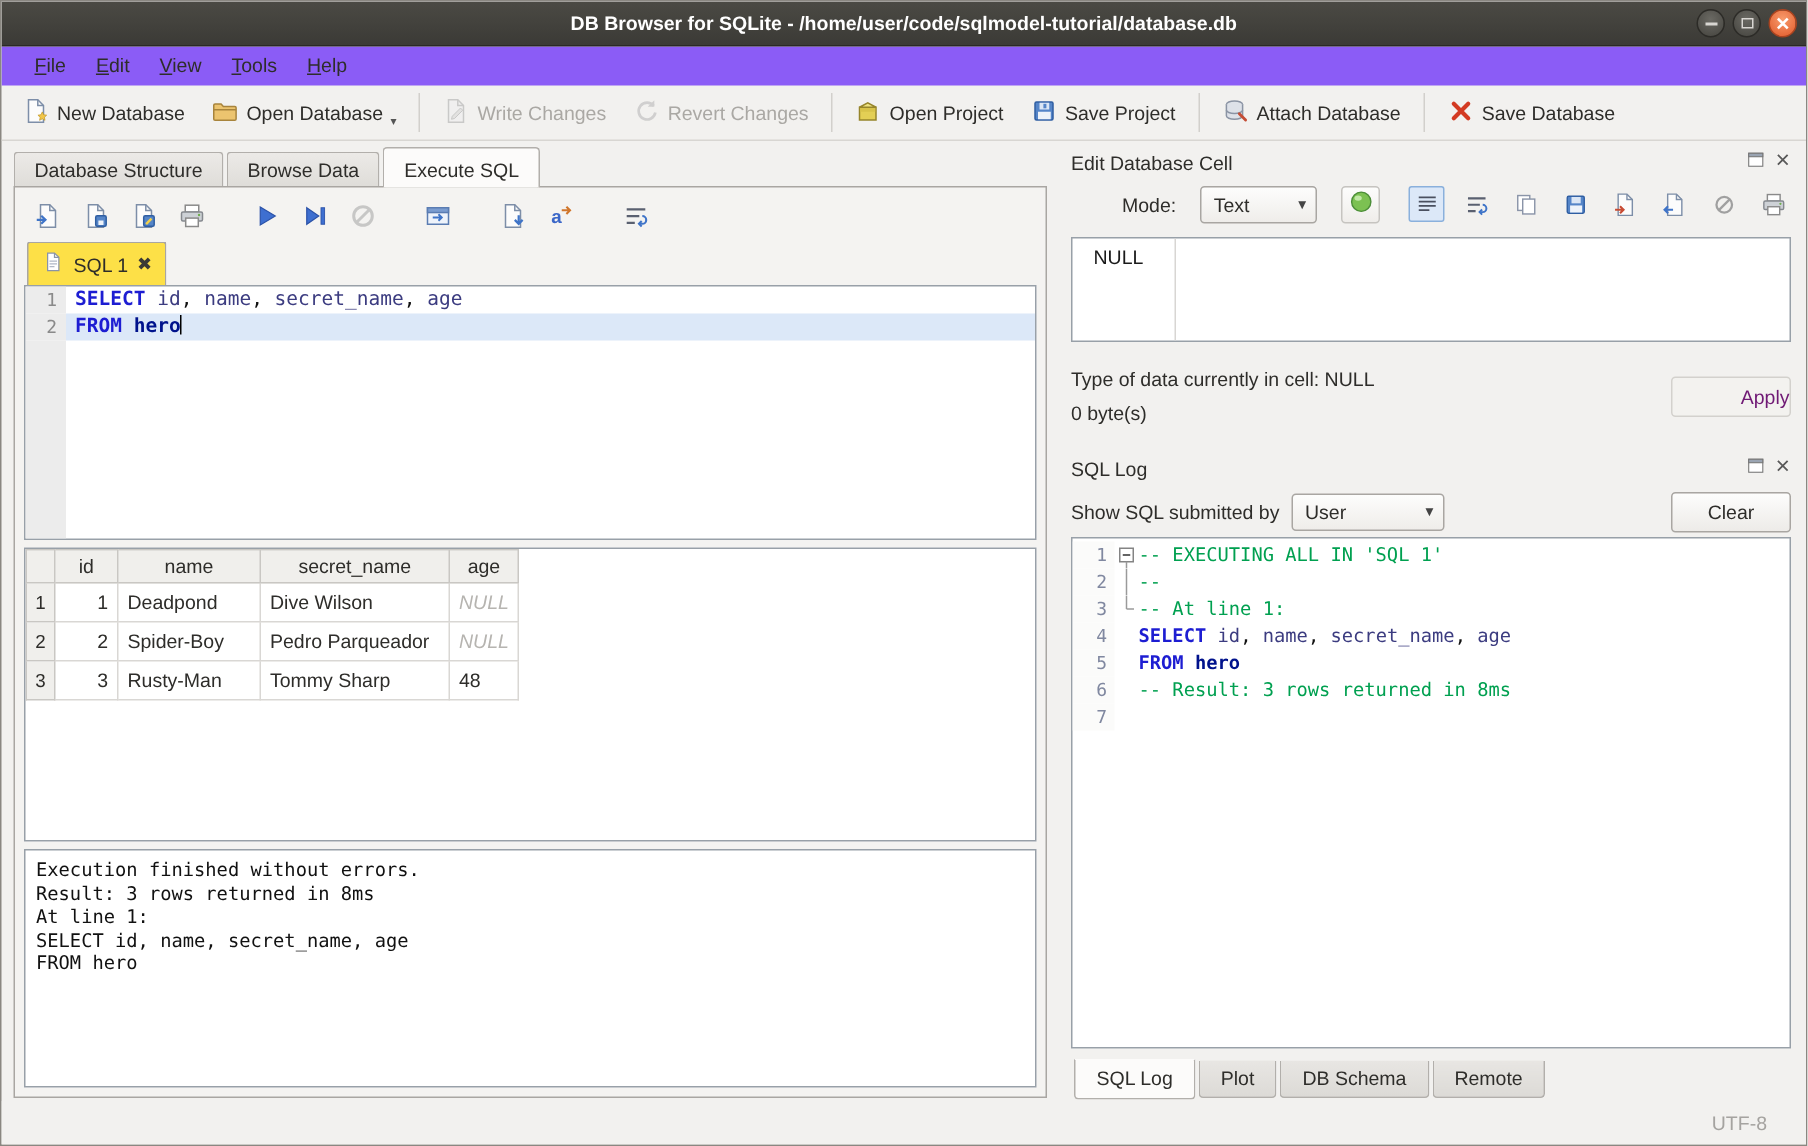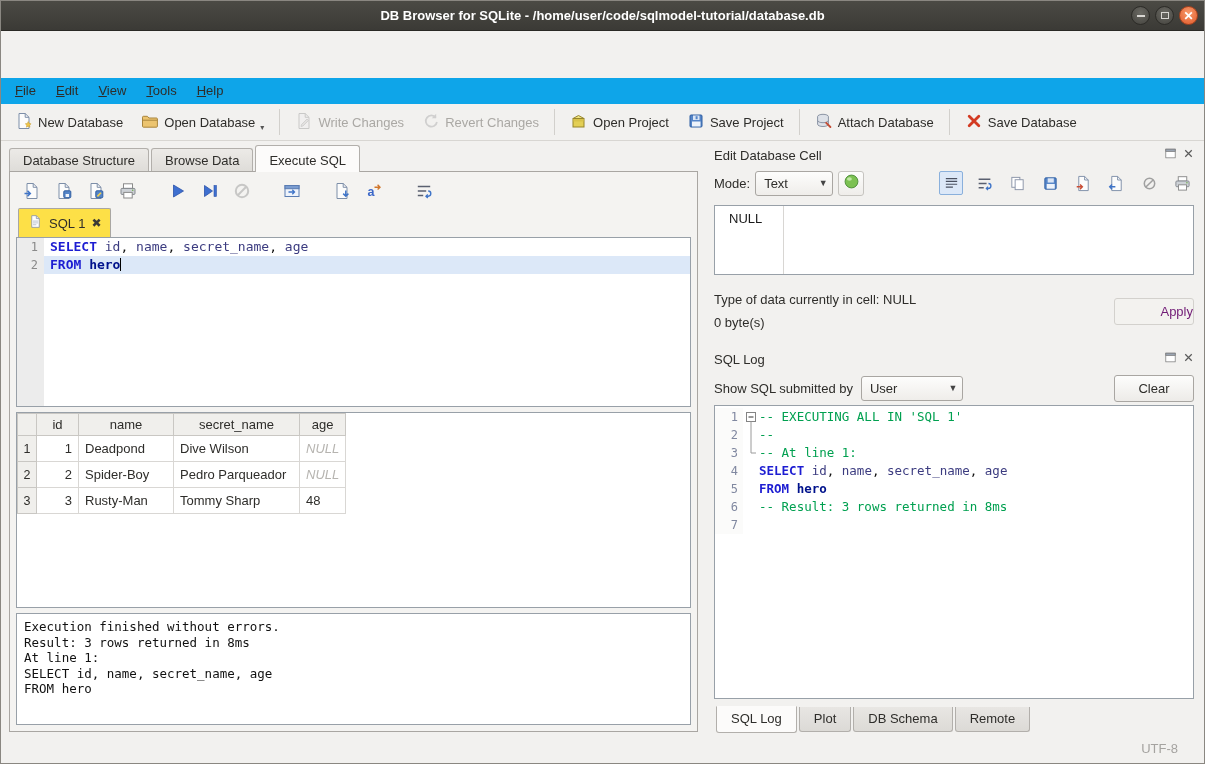--- a/index.html
+++ b/index.html
@@ -10,21 +10,21 @@
 
 .titlebar { flex:0 0 30px; background:linear-gradient(#4b4a44,#3b3a36); display:flex; align-items:center; position:relative; border-bottom:1px solid #2a2925; }
 .titlebar .title { position:absolute; left:0; right:0; text-align:center; color:#ffffff; font-weight:bold; font-size:13px; }
 .winbtns { position:absolute; right:6px; top:5px; display:flex; gap:5px; z-index:2; }
 .wbtn { width:19px; height:19px; border-radius:50%; background:radial-gradient(circle at 50% 35%, #6a6963, #44433e); border:1px solid #2c2b27; color:#d8d6d2; display:flex; align-items:center; justify-content:center; font-size:11px; line-height:1; }
 .wbtn.close { background:radial-gradient(circle at 50% 35%, #f89b6c, #e0592a); border-color:#a8431f; color:#fff; font-weight:bold; font-size:12px; }
 .minline { width:8px; height:2px; background:#d8d6d2; }
 .maxbox { width:8px; height:7px; border:1.5px solid #d8d6d2; }
 
 
-.menubar { flex:0 0 26px; display:flex; align-items:stretch; padding-left:4px; background:#0ea5e9;margin-top:47px; }
+.menubar { flex:0 0 26px; display:flex; align-items:stretch; padding-left:12px; background:#8b5cf6; }
 .menu-item { padding:5px 10px 0; }
 
 
 .toolbar { flex:0 0 37px; display:flex; align-items:center; padding:0 6px; gap:2px; border-bottom:1px solid #d8d6d2; }
 .tbtn { display:flex; align-items:center; gap:5px; padding:4px 8px; border-radius:3px; white-space:nowrap; }
 .tbtn.disabled .lbl { color:#aaa8a4; }
 .tbtn.disabled svg { opacity:.55; }
 .tsep { width:1px; align-self:stretch; margin:5px 5px; background:#d2d0cc; }
 .dd-arrow { font-size:8px; color:#555; align-self:flex-end; padding-bottom:1px; }
 
@@ -75,21 +75,21 @@
 
 .statusbox { flex:1; border:1px solid #98a0a8; background:#fff; font-family:"DejaVu Sans Mono", monospace; font-size:12.5px; line-height:15.5px; padding:5px 7px; white-space:pre-wrap; color:#111; min-height:0; }
 
 
 .right { flex:1; display:flex; flex-direction:column; padding:2px 10px 0; min-width:0; min-height:0; }
 .dock-title { flex:0 0 24px; display:flex; align-items:center; position:relative; }
 .dock-title.second { margin-top:8px; }
 .dock-icons { position:absolute; right:-2px; top:3px; display:flex; gap:3px; }
 .dicon { width:15px; height:15px; display:flex; align-items:center; justify-content:center; }
 
-.mode-row { flex:0 0 32px; display:flex; align-items:center; gap:5px; }
+.mode-row { flex:0 0 32px; display:flex; align-items:center; gap:16px;margin-left:34px; }
 .combo { display:flex; align-items:center; background:linear-gradient(#fdfdfc,#efedea); border:1px solid #a9a6a2; border-radius:3px; height:25px; padding-left:8px; }
 .combo .val { flex:1; }
 .combo .arrow { width:18px; text-align:center; font-size:9px; color:#444; }
 .combo.mode { width:78px; }
 .combo.user { width:102px; }
 .orbbtn { width:26px; height:25px; display:flex; align-items:center; justify-content:center; border:1px solid #c6c4c0; border-radius:3px; background:linear-gradient(#fdfdfc,#efedea); }
 .cellicons { margin-left:auto; display:flex; gap:9px; align-items:center; }
 .cicon { width:24px; height:24px; display:flex; align-items:center; justify-content:center; border-radius:2px; border:1px solid transparent; }
 .cicon.selected { background:#dce8f8; border:1px solid #8ab0dc; }
 

